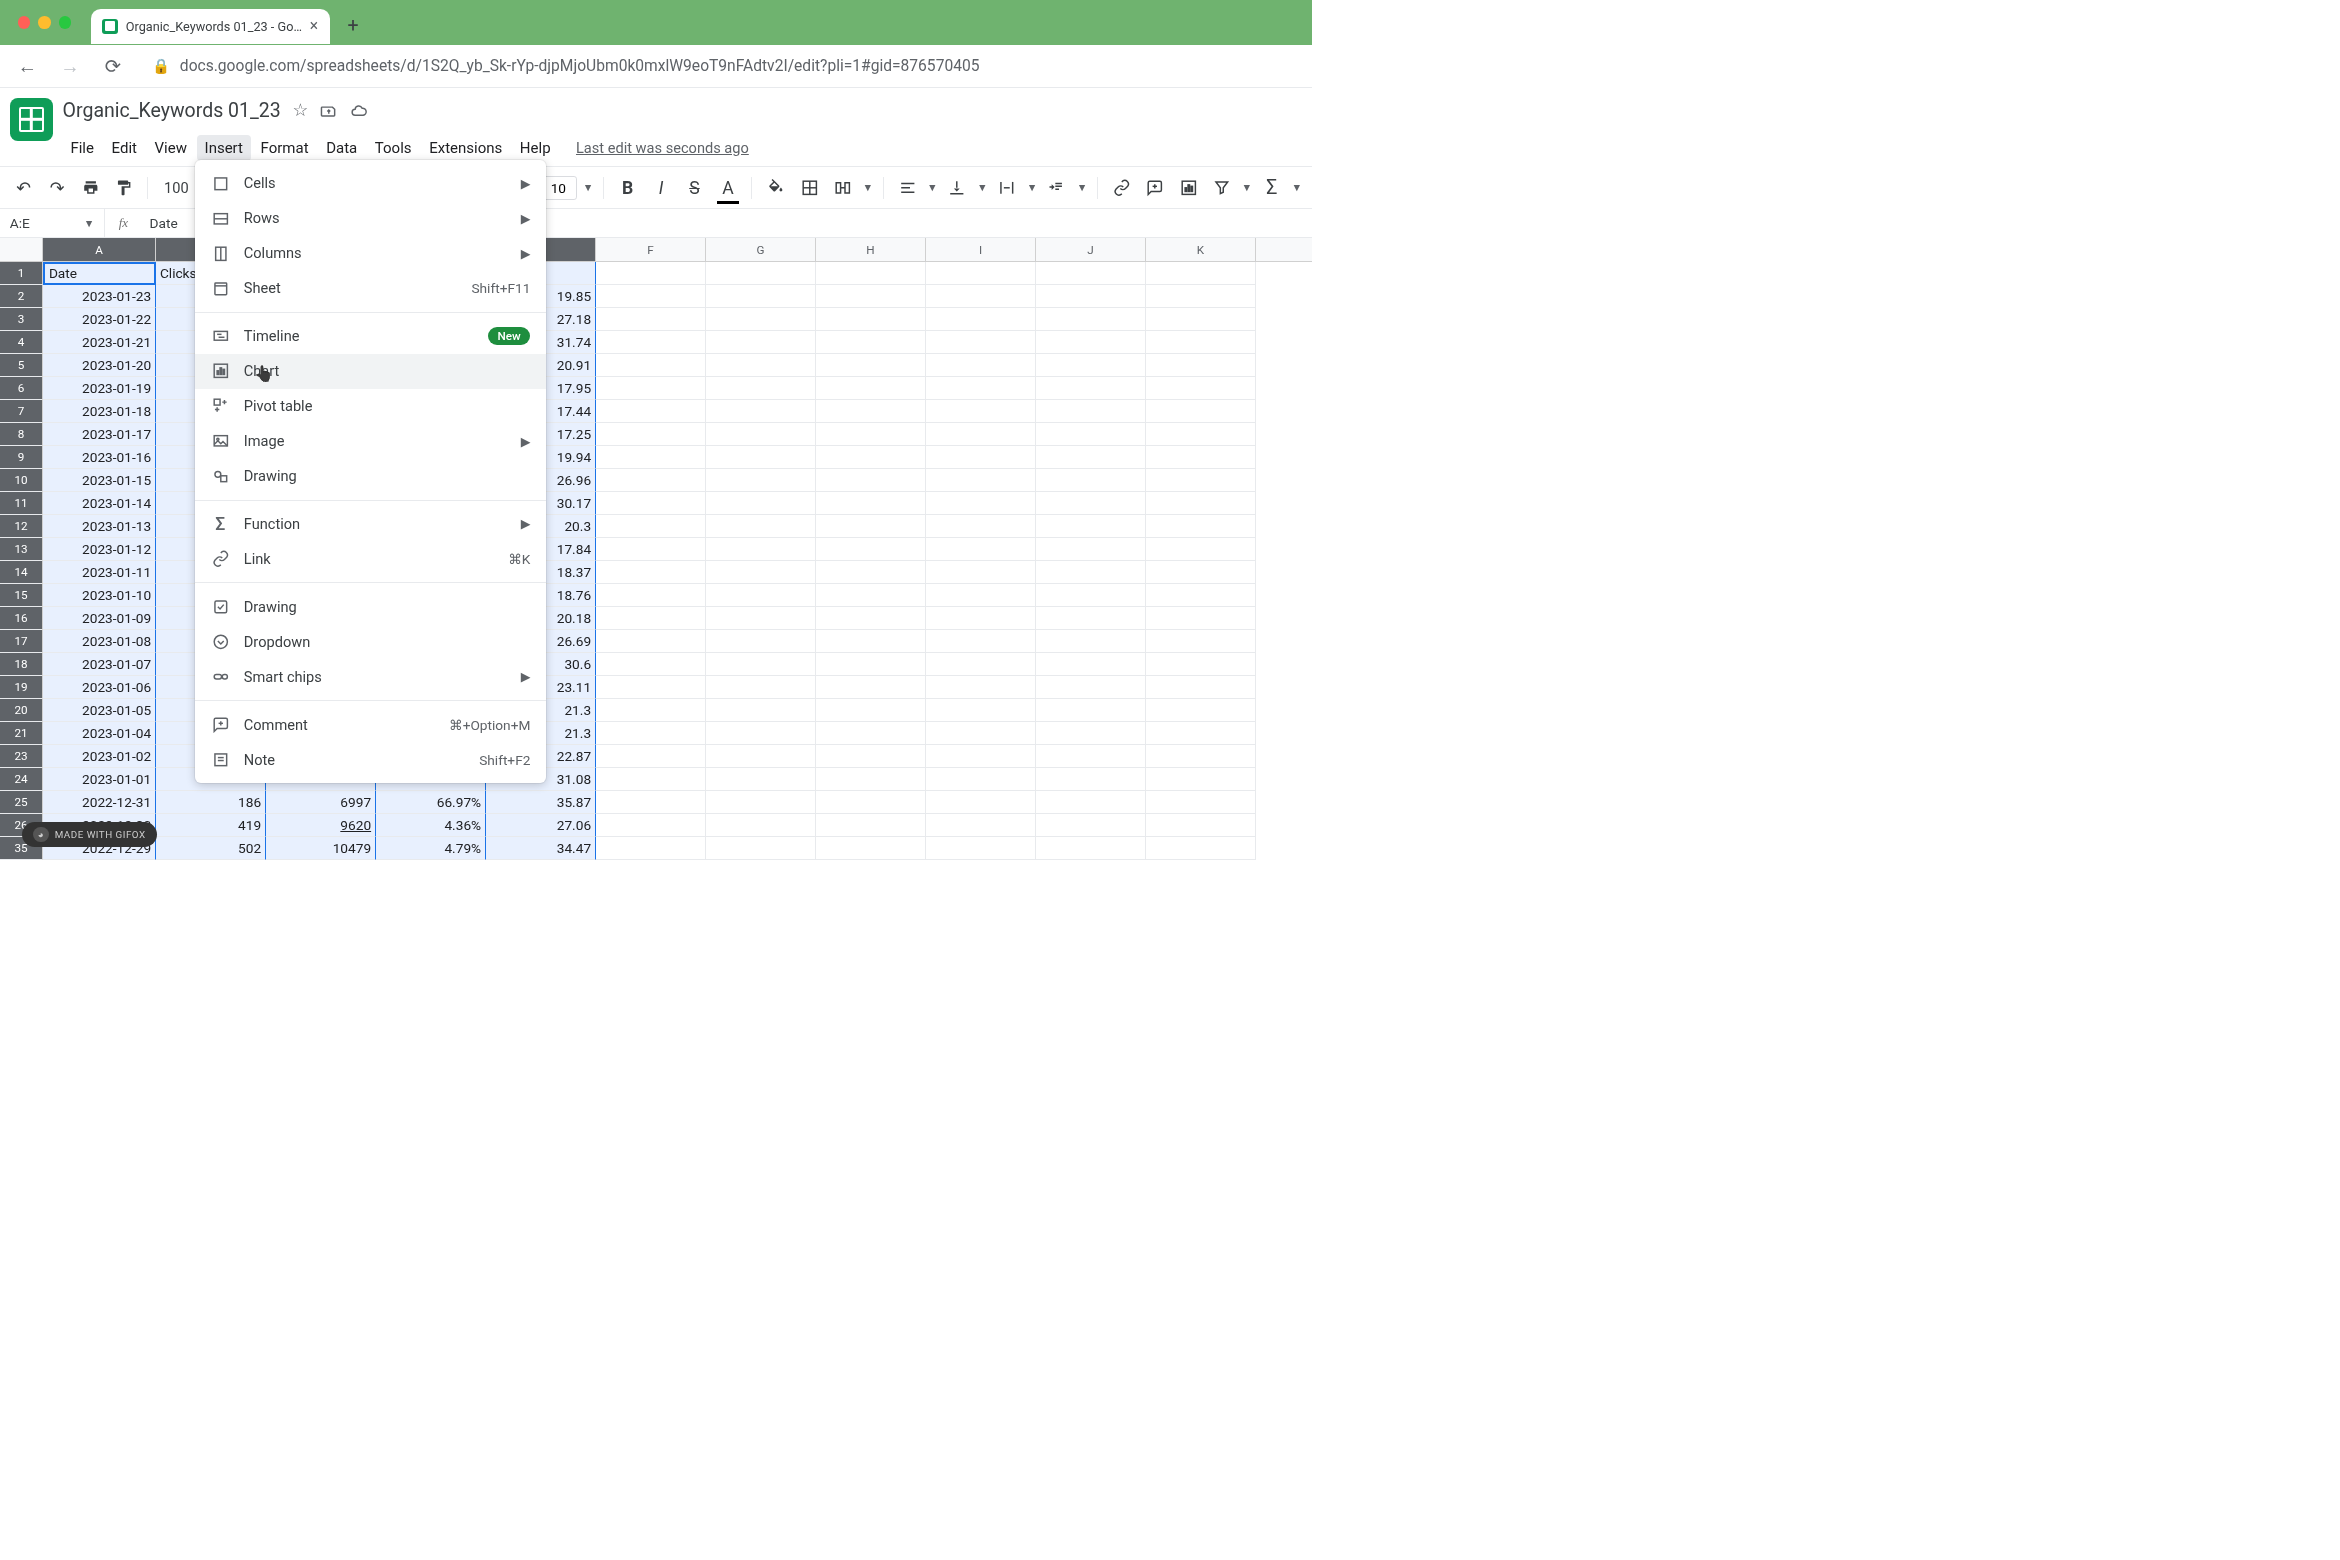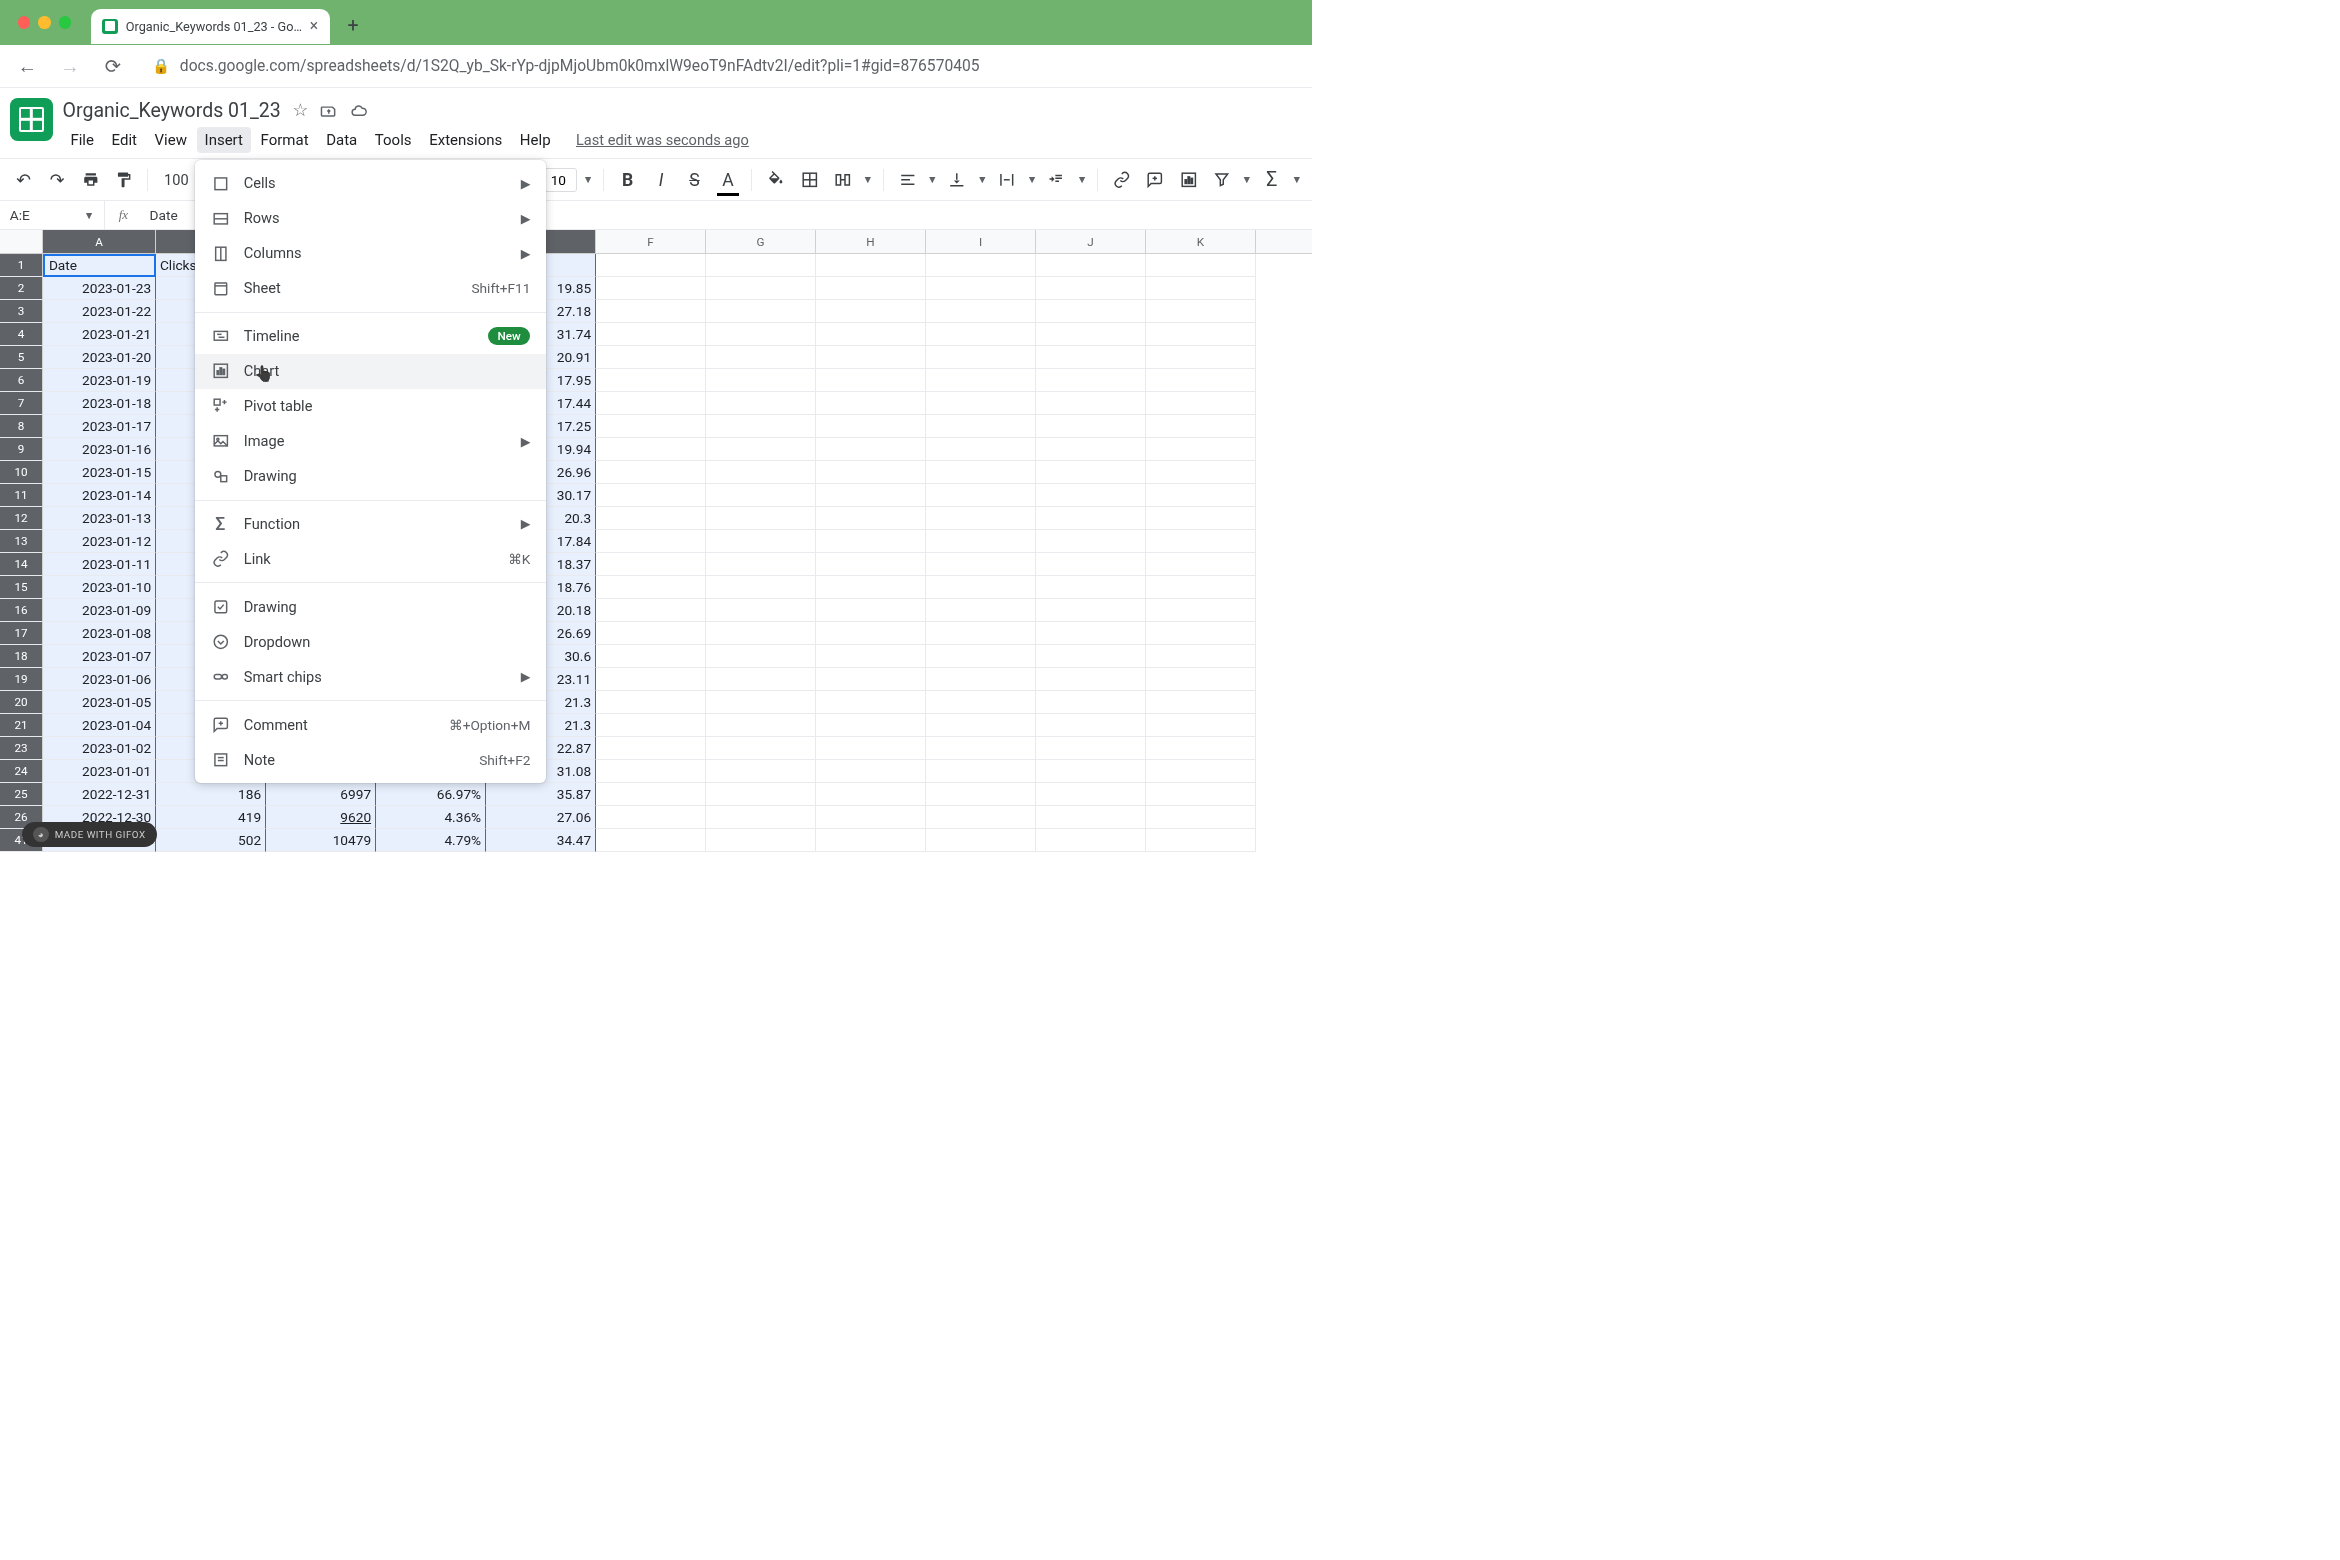--- a/index.html
+++ b/index.html
@@ -29,21 +29,21 @@
     
     .sheets-header { padding: 7.8px 9.8px 0 9.8px; display: flex; align-items: flex-start; gap: 9.8px; }
     .sheets-logo { width: 43px; height: 43px; background: #0f9d58; border-radius: 7.8px; display: flex; align-items: center; justify-content: center; margin-top: 2px; }
     .sheets-logo-inner { width: 25px; height: 25px; border: 2.4px solid #fff; border-radius: 2px; position: relative; }
     .sheets-logo-inner::before { content: ''; position: absolute; top: 50%; left: 0; right: 0; height: 2.4px; background: #fff; transform: translateY(-50%); }
     .sheets-logo-inner::after { content: ''; position: absolute; left: 50%; top: 0; bottom: 0; width: 2.4px; background: #fff; transform: translateX(-50%); }
     .header-main { flex: 1; }
     .title-row { display: flex; align-items: center; gap: 11.7px; height: 29px; }
     .doc-title { font-size: 19.5px; color: #3c4043; font-weight: 400; }
     .title-icon { color: #5f6368; font-size: 17.6px; cursor: pointer; }
-    .menu-bar { display: flex; gap: 2px; margin-top: 2px; align-items: center; }
+    .menu-bar { display: flex; gap: 2px; margin-top: 10px; align-items: center; }
     .menu-item { padding: 3.9px 7.8px; font-size: 15px; color: #202124; cursor: pointer; border-radius: 3.9px; }
     .menu-item.active { background: #e8eaed; }
     .last-edit { margin-left: 15.6px; font-size: 14.6px; color: #5f6368; text-decoration: underline; cursor: pointer; }
     
     
     .toolbar { height: 43px; border-top: 1px solid #e8eaed; border-bottom: 1px solid #e8eaed; display: flex; align-items: center; padding: 0 9.8px; gap: 5.9px; margin-top: 5.9px; }
     .tool-btn { width: 29px; height: 29px; display: flex; align-items: center; justify-content: center; color: #3c4043; cursor: pointer; border-radius: 2.9px; font-size: 17.6px; }
     .tool-sep { width: 1px; height: 21.5px; background: #e8eaed; margin: 0 3.9px; }
     .zoom-display { font-size: 14.6px; color: #3c4043; padding: 0 5.9px; }
     .font-size-box { display: flex; align-items: center; gap: 5.9px; }
@@ -629,21 +629,21 @@
         <div class="cell text-right selected-col" style="width: 110px;">4.36%</div>
         <div class="cell text-right selected-col" style="width: 110px;">27.06</div>
         <div class="cell" style="width: 110px;"></div>
         <div class="cell" style="width: 110px;"></div>
         <div class="cell" style="width: 110px;"></div>
         <div class="cell" style="width: 110px;"></div>
         <div class="cell" style="width: 110px;"></div>
         <div class="cell" style="width: 110px;"></div>
       </div>
       <div class="grid-row">
-        <div class="row-header selected">41</div>
+        <div class="row-header selected">35</div>
         <div class="cell text-right selected-col" style="width: 113px;">2022-12-29</div>
         <div class="cell text-right selected-col" style="width: 110px;">502</div>
         <div class="cell text-right selected-col" style="width: 110px;">10479</div>
         <div class="cell text-right selected-col" style="width: 110px;">4.79%</div>
         <div class="cell text-right selected-col" style="width: 110px;">34.47</div>
         <div class="cell" style="width: 110px;"></div>
         <div class="cell" style="width: 110px;"></div>
         <div class="cell" style="width: 110px;"></div>
         <div class="cell" style="width: 110px;"></div>
         <div class="cell" style="width: 110px;"></div>

